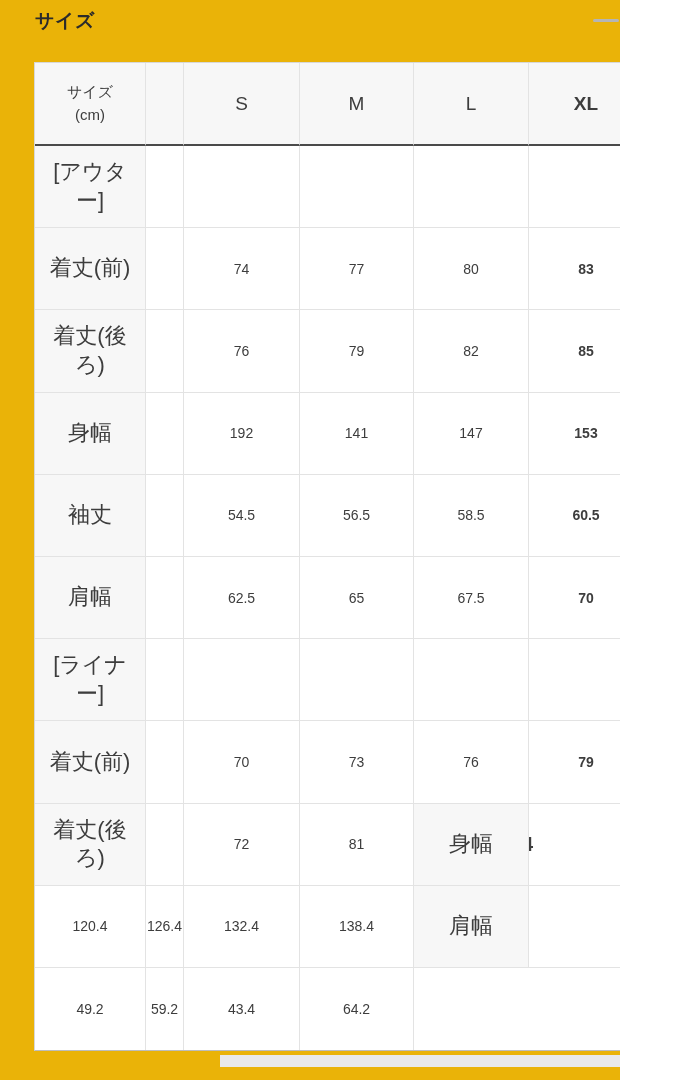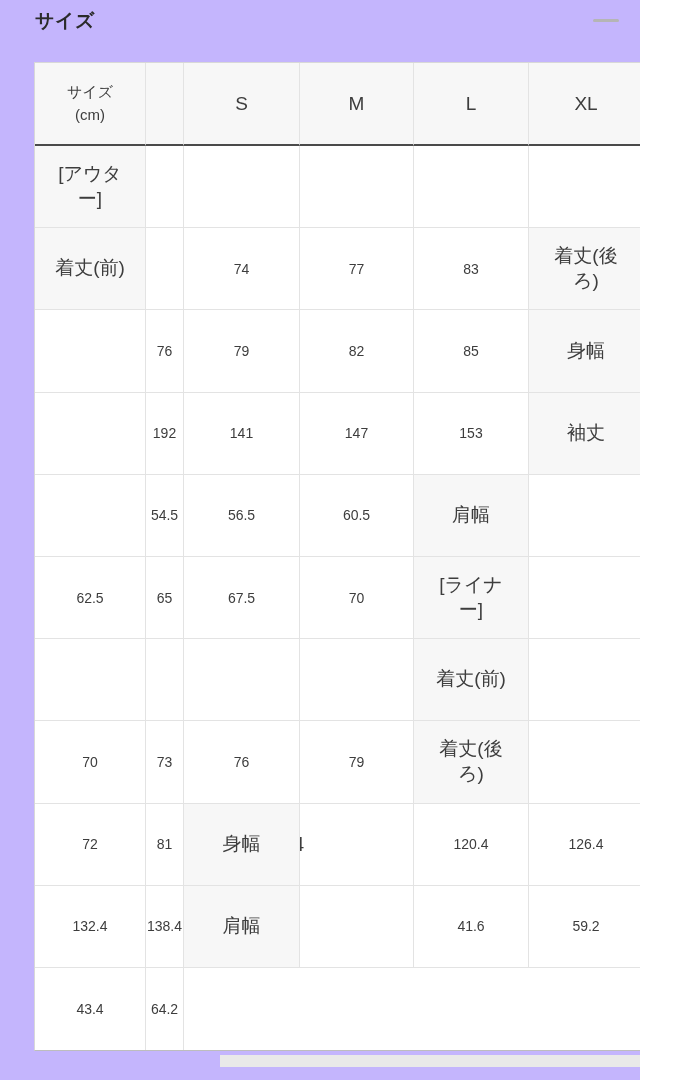--- a/index.html
+++ b/index.html
@@ -1,17 +1,17 @@
 <!DOCTYPE html>
 <html><head>
 <meta charset="utf-8">
 <style>
   html,body{margin:0;padding:0;background:#fff;}
   body{width:676px;height:1080px;font-family:"Liberation Sans","DejaVu Sans",sans-serif;}
-  .page{position:relative;width:620px;height:1080px;overflow:hidden;background:#c4b5fd;padding-left:20px;}
+  .page{position:relative;width:620px;height:1080px;overflow:hidden;background:#eab308;}
 
   .section-title{position:absolute;left:35px;top:8px;font-size:19px;font-weight:bold;color:#2b2b2b;letter-spacing:0.5px;}
   .minus-icon{position:absolute;left:593px;top:19px;width:26px;height:3px;background:#b5b5b5;border-radius:2px;}
 
   .table-scroll{position:absolute;left:34px;top:62px;width:610px;}
   .grid{
     display:grid;
     grid-template-columns:111px 38px 116px 114px 115px 114px;
     grid-template-rows:83px repeat(11,82.2px);
     width:608px;
@@ -19,24 +19,24 @@
     border-bottom-color:#bdbdbd;
     background:#fff;
   }
   .c{
     box-sizing:border-box;
     border-right:1px solid #e3e3e3;
     border-bottom:1px solid #e3e3e3;
     display:flex;align-items:center;justify-content:center;
     text-align:center;color:#3d3d3d;background:#fff;
   }
-  .c:nth-child(6n){border-right:none;}
+  .c:nth-child(6n){border-right:none;font-weight:bold;}
   .c:nth-child(n+67){border-bottom:none;}
   .head{background:#f7f7f7;border-bottom:2px solid #4a4a4a;}
-  .lab{background:#f7f7f7;font-size:19px;line-height:1.3;white-space:pre-line;padding:0 6px;}
+  .lab{background:#f7f7f7;font-size:22px;line-height:1.3;white-space:pre-line;padding:0 6px;}
   .unit{font-size:15px;line-height:1.5;}
   .colh{font-size:19px;}
   .val{font-size:14px;text-align:right;}
   .nar{position:relative;overflow:hidden;}
   .fragment{position:absolute;left:-7px;top:50%;transform:translateY(-50%);font-size:20px;color:#3d3d3d;}
 
   .sb-track{position:absolute;left:35px;top:1055px;width:608px;height:12px;background:transparent;}
   .sb-thumb{position:absolute;left:185px;top:0;width:421px;height:12px;background:#e9e9e9;}
 </style>
 </head>
@@ -63,20 +63,21 @@
       <div class="c nar"></div>
       <div class="c val"></div>
       <div class="c val"></div>
       <div class="c val"></div>
       <div class="c val"></div>
 
       <div class="c lab">着丈(前)</div>
       <div class="c nar"></div>
       <div class="c val">74</div>
       <div class="c val">77</div>
+      <div class="c val">80</div>
       <div class="c val">83</div>
 
       <div class="c lab">着丈(後
 ろ)</div>
       <div class="c nar"></div>
       <div class="c val">76</div>
       <div class="c val">79</div>
       <div class="c val">82</div>
       <div class="c val">85</div>
 
@@ -84,20 +85,21 @@
       <div class="c nar"></div>
       <div class="c val">192</div>
       <div class="c val">141</div>
       <div class="c val">147</div>
       <div class="c val">153</div>
 
       <div class="c lab">袖丈</div>
       <div class="c nar"></div>
       <div class="c val">54.5</div>
       <div class="c val">56.5</div>
+      <div class="c val">58.5</div>
       <div class="c val">60.5</div>
 
       <div class="c lab">肩幅</div>
       <div class="c nar"></div>
       <div class="c val">62.5</div>
       <div class="c val">65</div>
       <div class="c val">67.5</div>
       <div class="c val">70</div>
 
       <div class="c lab">[ライナ
@@ -125,21 +127,21 @@
       <div class="c nar">
           <span class="fragment">4</span>
         </div>
       <div class="c val">120.4</div>
       <div class="c val">126.4</div>
       <div class="c val">132.4</div>
       <div class="c val">138.4</div>
 
       <div class="c lab">肩幅</div>
       <div class="c nar"></div>
-      <div class="c val">41.6</div>
+      <div class="c val">49.2</div>
       <div class="c val">59.2</div>
       <div class="c val">43.4</div>
       <div class="c val">64.2</div>
 
     </div>
   </div>
 
   <div class="sb-track">
     <div class="sb-thumb"></div>
   </div>

